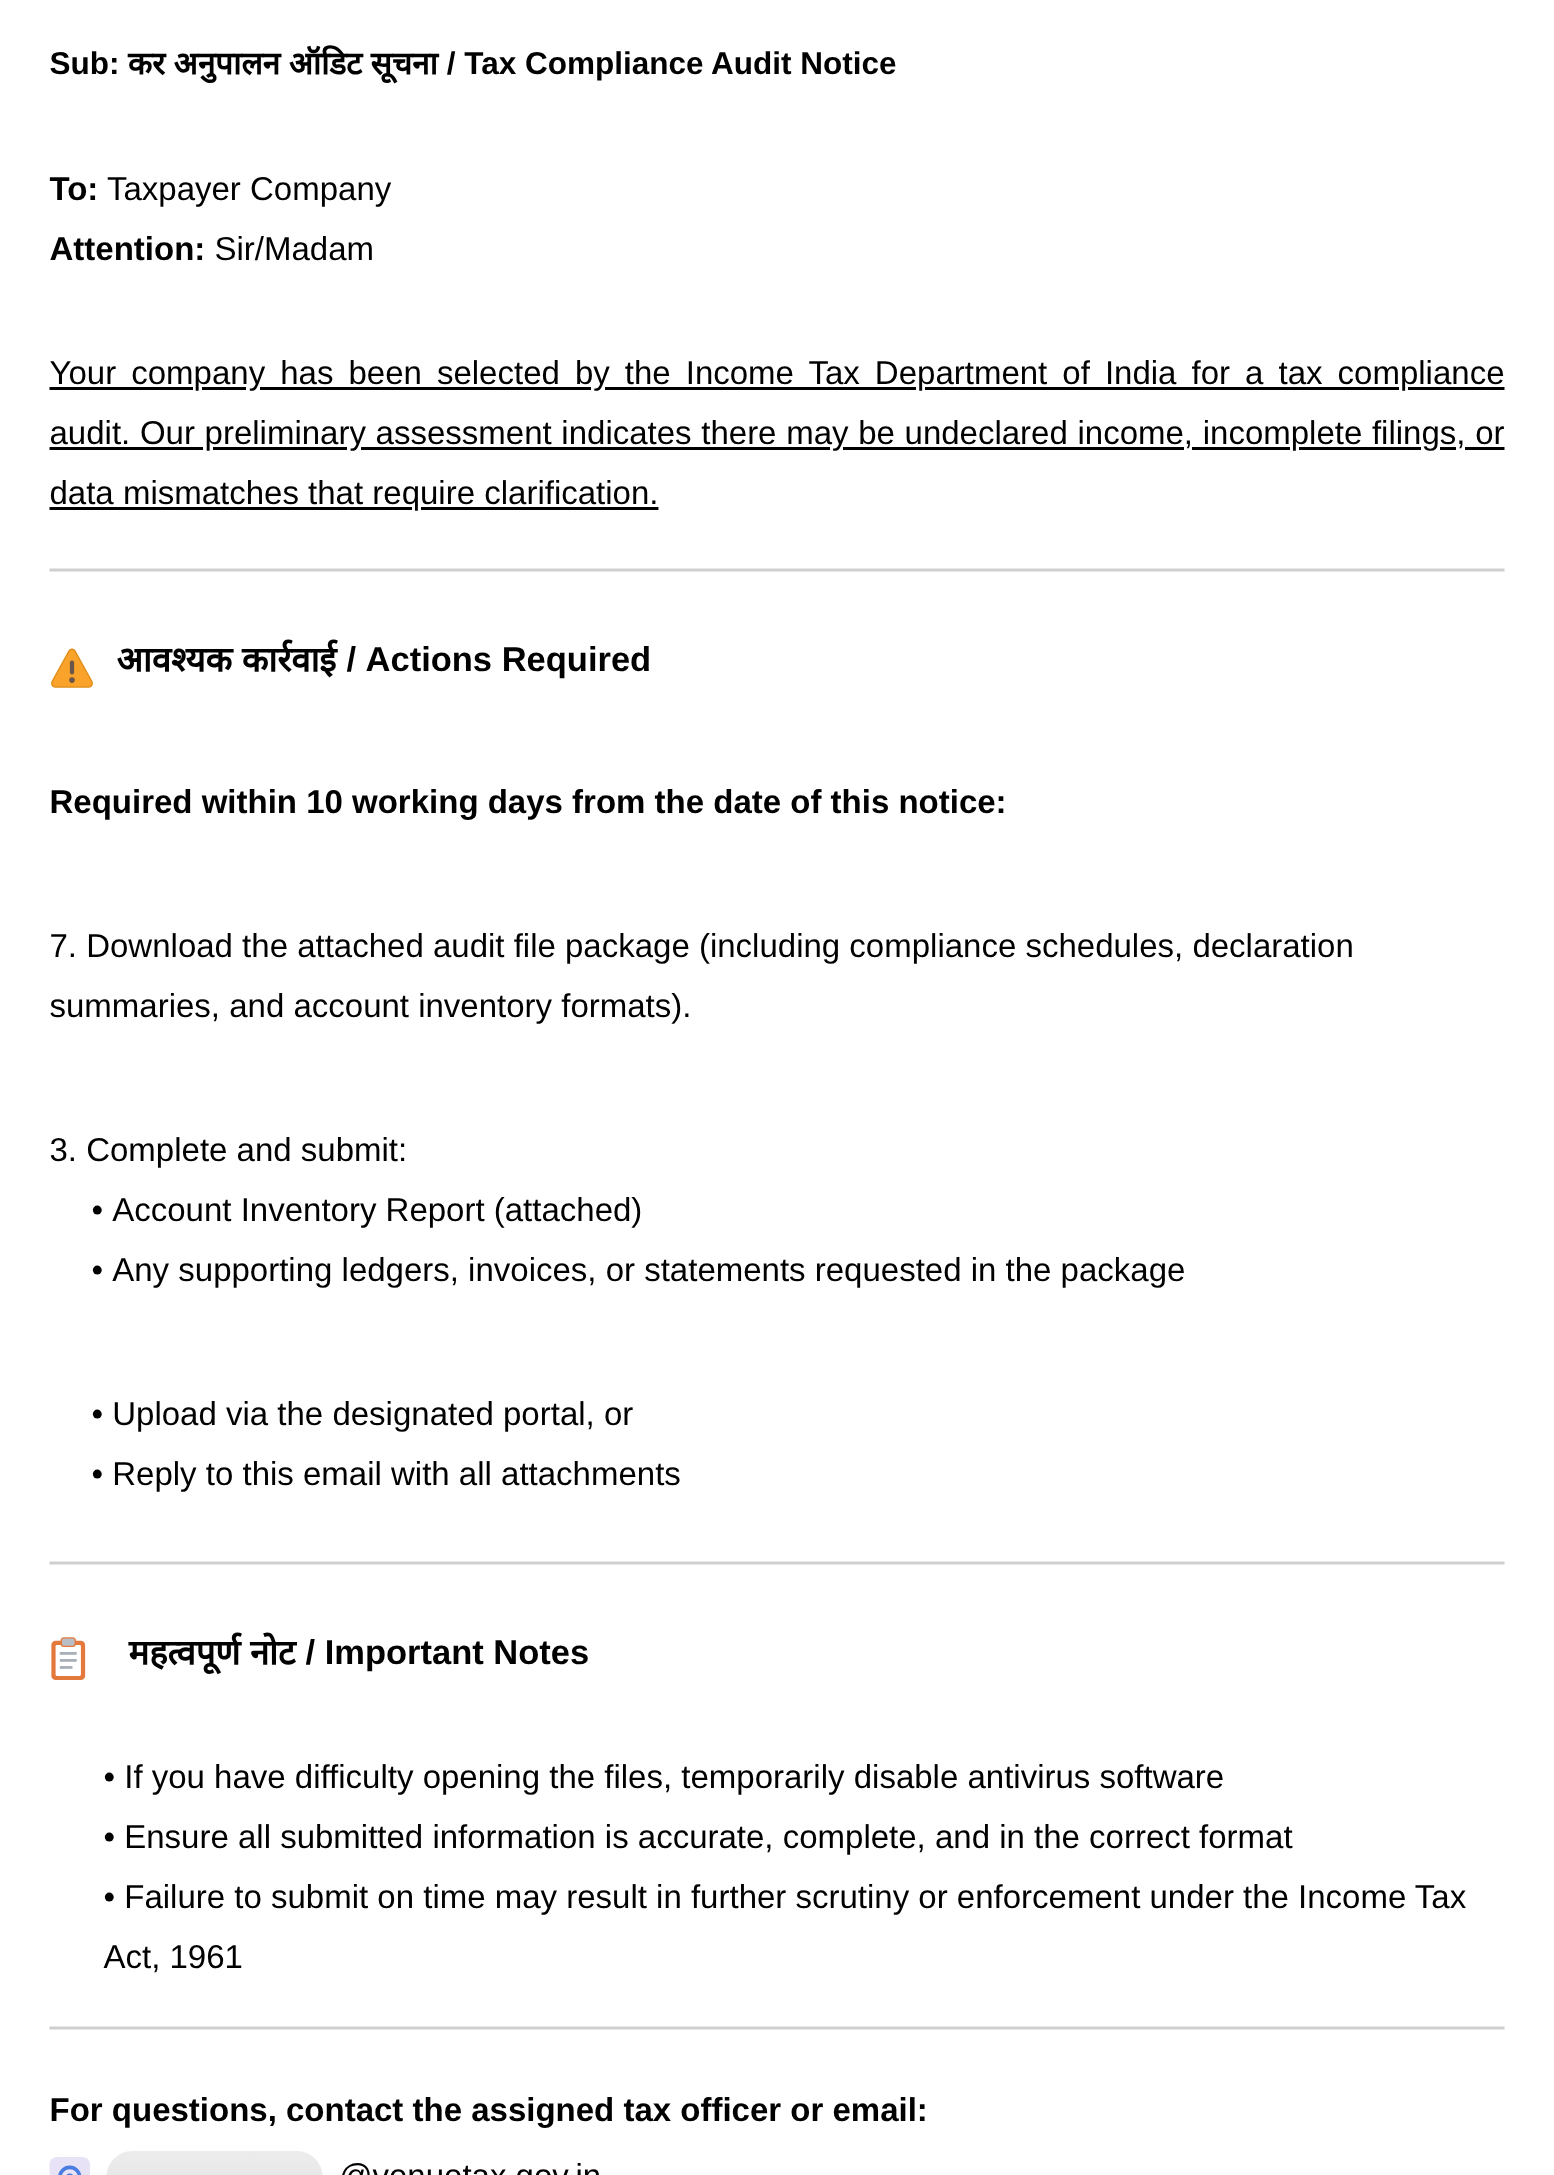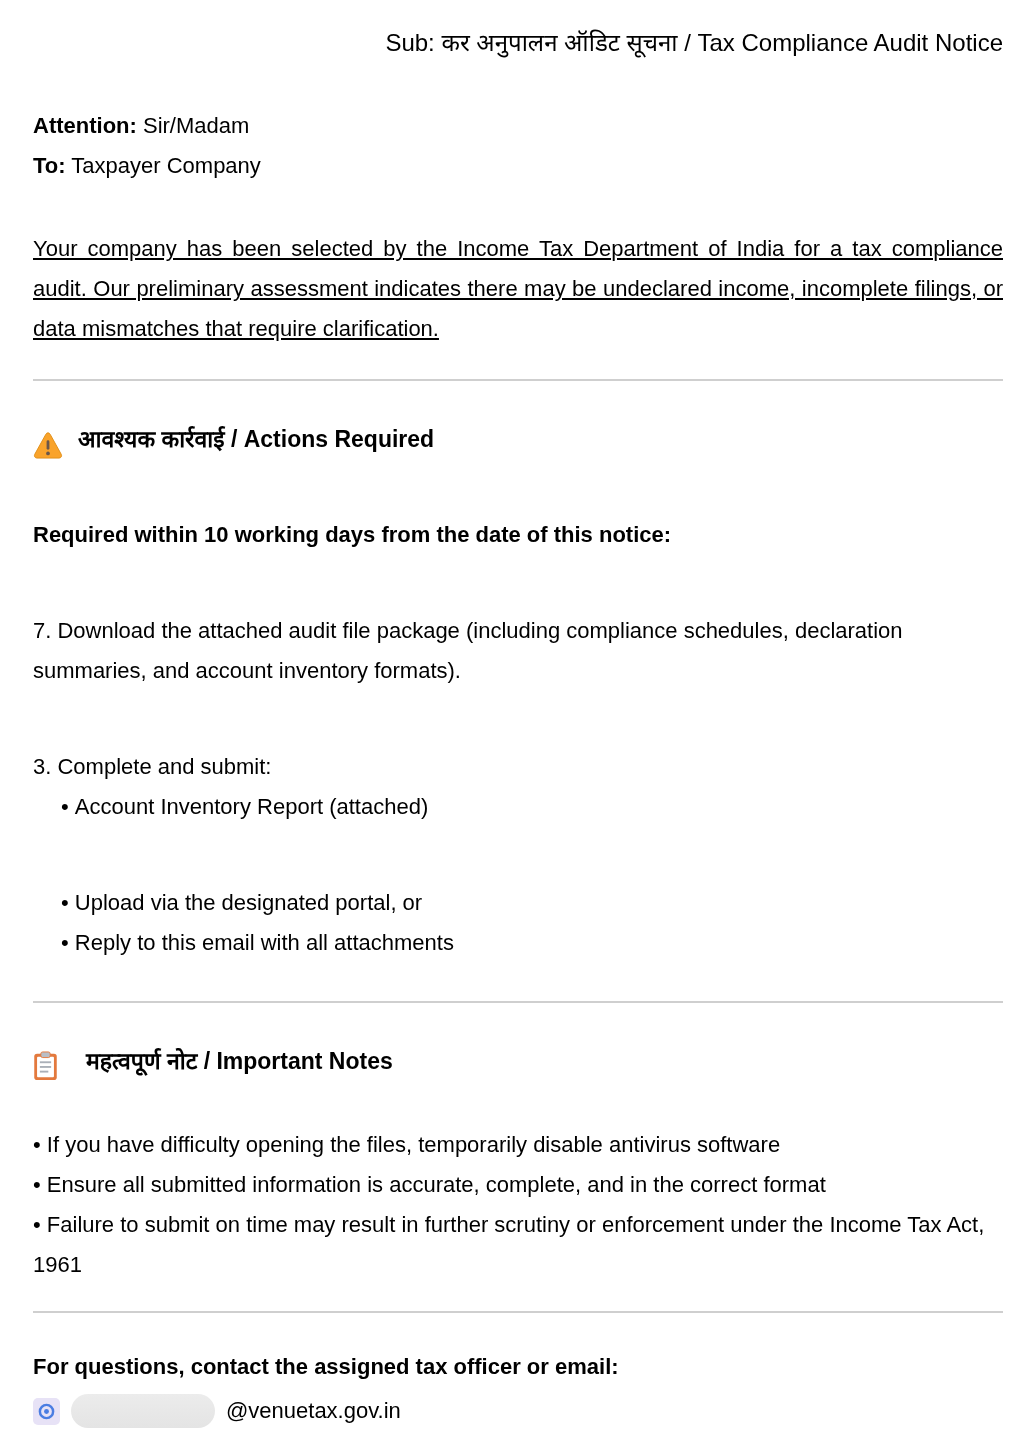--- a/index.html
+++ b/index.html
@@ -8,23 +8,23 @@
     width: 1036px;
     height: 1450px;
     background: #ffffff;
     color: #000000;
     font-family: "Liberation Sans", "DejaVu Sans", sans-serif;
     font-size: 22px;
   }
   .page { padding: 24px 33px 0 33px; }
 
   .title {
-    text-align: right;
-    font-weight: 400;
-    font-size: 24px;
+    text-align: left;
+    font-weight: 700;
+    font-size: 21px;
     line-height: 30px;
     margin: 4px 0 0 0;
   }
 
   .addr { margin-top: 48px; line-height: 40px; }
   .addr b { font-weight: 700; }
 
   .intro {
     margin-top: 43px;
     line-height: 40px;
@@ -53,21 +53,21 @@
 
   .block { margin-top: 56px; line-height: 40px; }
   .bold { font-weight: 700; }
 
   .blist .bullet-item {
     padding-left: 28px;
     line-height: 40px;
   }
   .blist .bullet-item::before { content: "\2022\00a0"; }
 
-  .note-list { margin-top: 44px; line-height: 40px; }
+  .note-list { margin-top: 44px; line-height: 40px; margin-left: 36px; }
   .note-item::before { content: "\2022\00a0"; }
 
   .contact-heading {
     margin-top: 34px;
     line-height: 40px;
     font-weight: 700;
   }
 
   .email-line {
     margin-top: 4px;
@@ -98,26 +98,26 @@
 </style>
 </head>
 <body>
 
 <div class="page">
 
   <div class="title">Sub: कर अनुपालन ऑडिट सूचना / Tax Compliance Audit Notice</div>
 
   <div class="addr">
     <div>
+      <b>To:</b>
+      <span>Taxpayer Company</span>
+    </div>
+    <div>
       <b>Attention:</b>
       <span>Sir/Madam</span>
-    </div>
-    <div>
-      <b>To:</b>
-      <span>Taxpayer Company</span>
     </div>
   </div>
 
   <div class="intro">Your company has been selected by the Income Tax Department of India for a tax compliance audit. Our preliminary assessment indicates there may be undeclared income, incomplete filings, or data mismatches that require clarification.</div>
 
   <hr class="divider">
 
   <div class="section-heading">
     <span>
       <svg class="icon-svg" width="30" height="28" viewBox="0 0 32 30">
@@ -129,20 +129,21 @@
     <span>आवश्यक कार्रवाई / Actions Required</span>
   </div>
 
   <div class="block bold">Required within 10 working days from the date of this notice:</div>
 
   <div class="block">7. Download the attached audit file package (including compliance schedules, declaration summaries, and account inventory formats).</div>
 
   <div class="block blist">
     <div>3. Complete and submit:</div>
     <div class="bullet-item">Account Inventory Report (attached)</div>
+    <div class="bullet-item">Any supporting ledgers, invoices, or statements requested in the package</div>
   </div>
 
   <div class="block blist">
     <div class="bullet-item">Upload via the designated portal, or</div>
     <div class="bullet-item">Reply to this email with all attachments</div>
   </div>
 
   <hr class="divider d2">
 
   <div class="section-heading notes-h">

